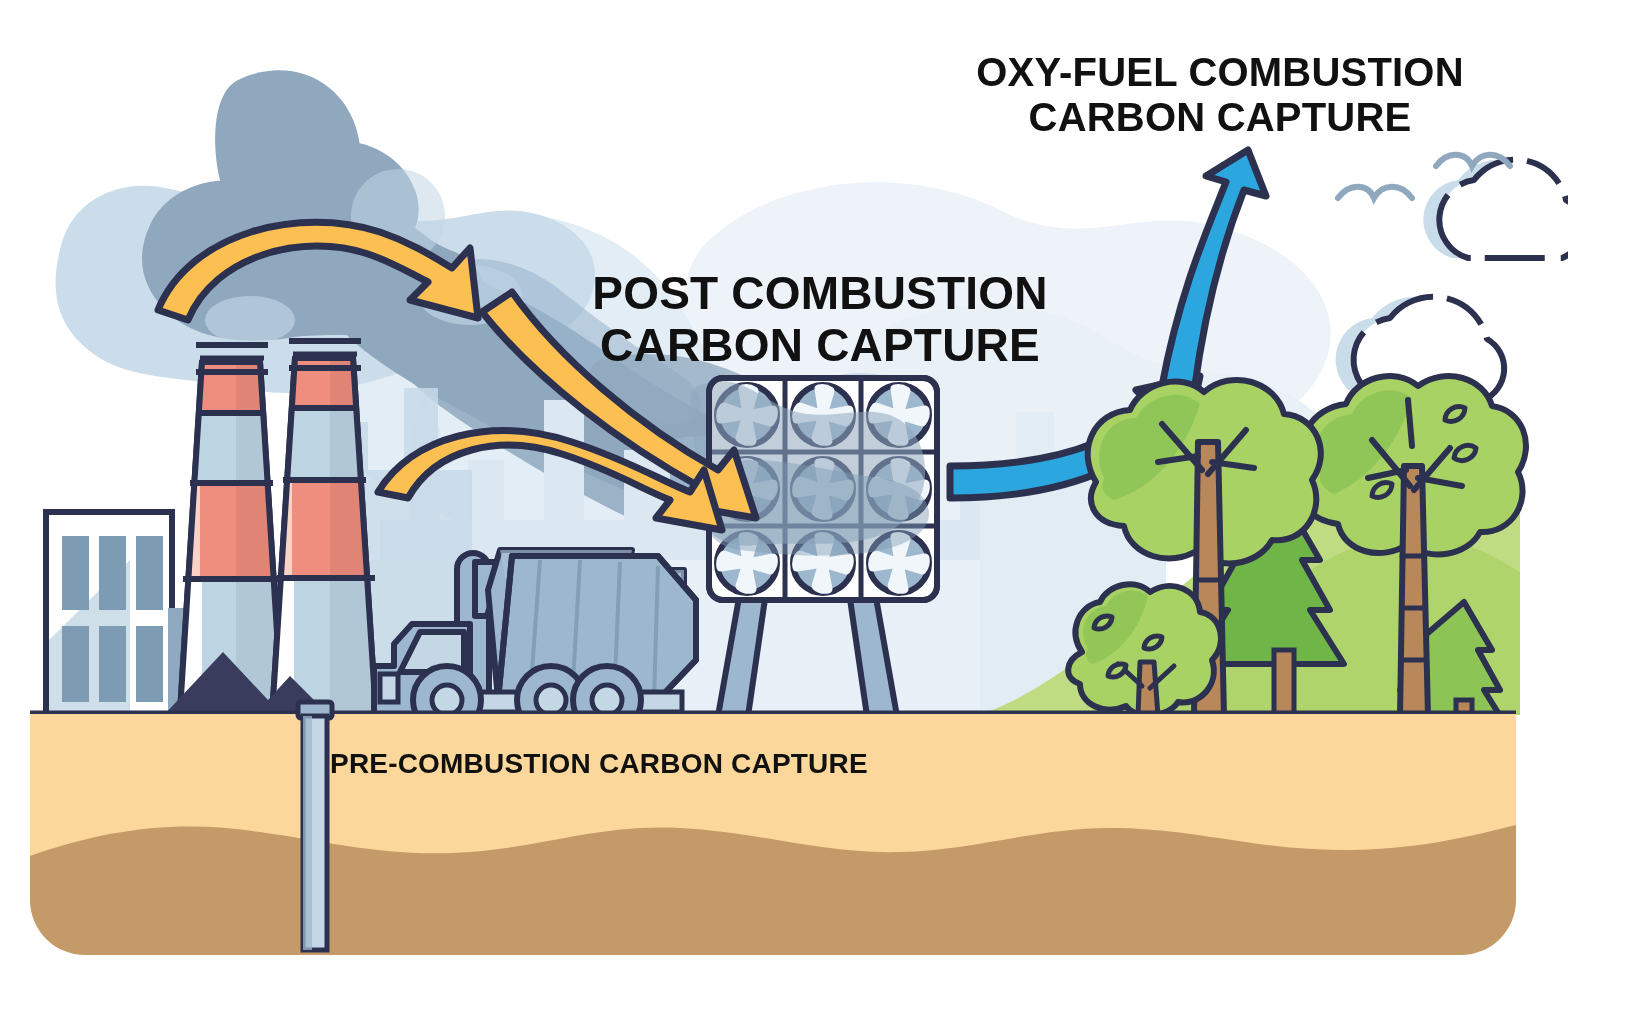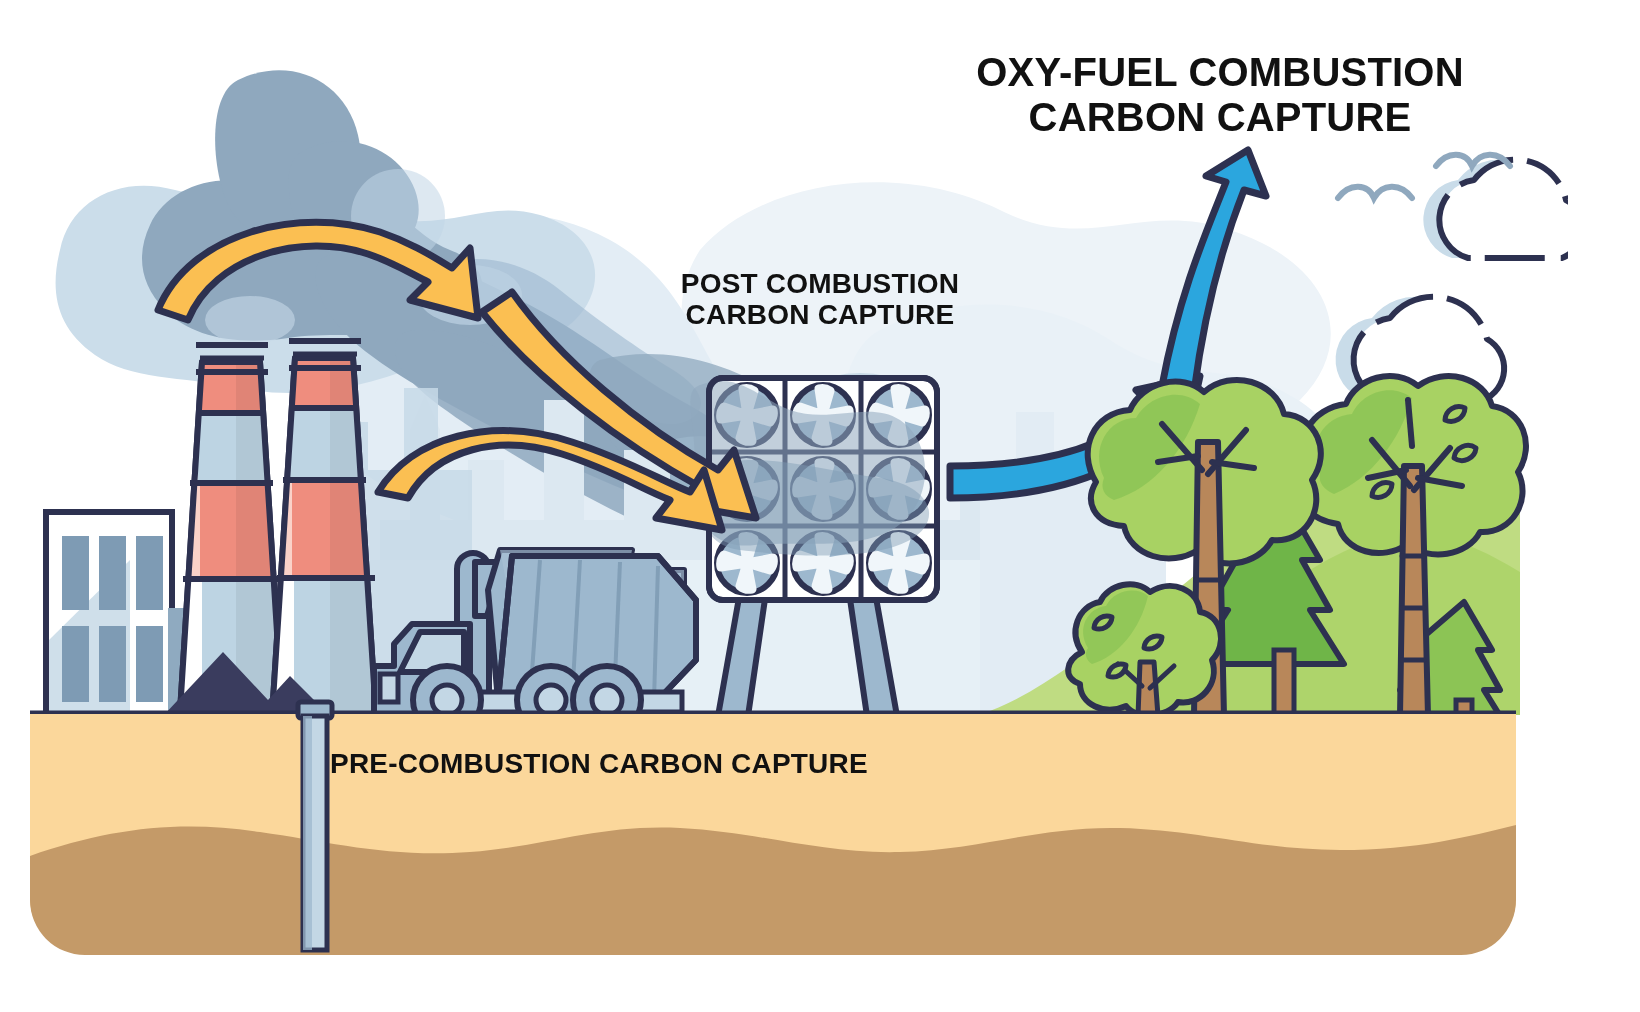--- a/index.html
+++ b/index.html
@@ -1,21 +1,21 @@
 <!DOCTYPE html>
 <html><head>
 <meta charset="utf-8">
 <style>
   html,body{margin:0;padding:0;background:#ffffff;}
   body{font-family:"Liberation Sans",sans-serif;}
   #stage{position:relative;width:1568px;height:1012px;background:#ffffff;overflow:hidden;}
   #stage svg{position:absolute;inset:0;width:1640px;height:1012px;display:block;}
   .label{position:absolute;color:#111111;font-weight:700;letter-spacing:.2px;line-height:1.12;text-align:center;}
   #label-oxy{left:930px;top:50px;width:580px;font-size:40px;}
-  #label-post{left:560px;top:268px;width:520px;font-size:28px;}
+  #label-post{left:560px;top:268px;width:520px;font-size:46px;}
   #label-pre{left:330px;top:748px;width:760px;font-size:28px;text-align:left;}
 </style>
 </head>
 <body>
 
 <div id="stage">
 
   <svg viewBox="0 0 1640 1012" xmlns="http://www.w3.org/2000/svg">
     <defs>
       <clipPath id="groundClip">

